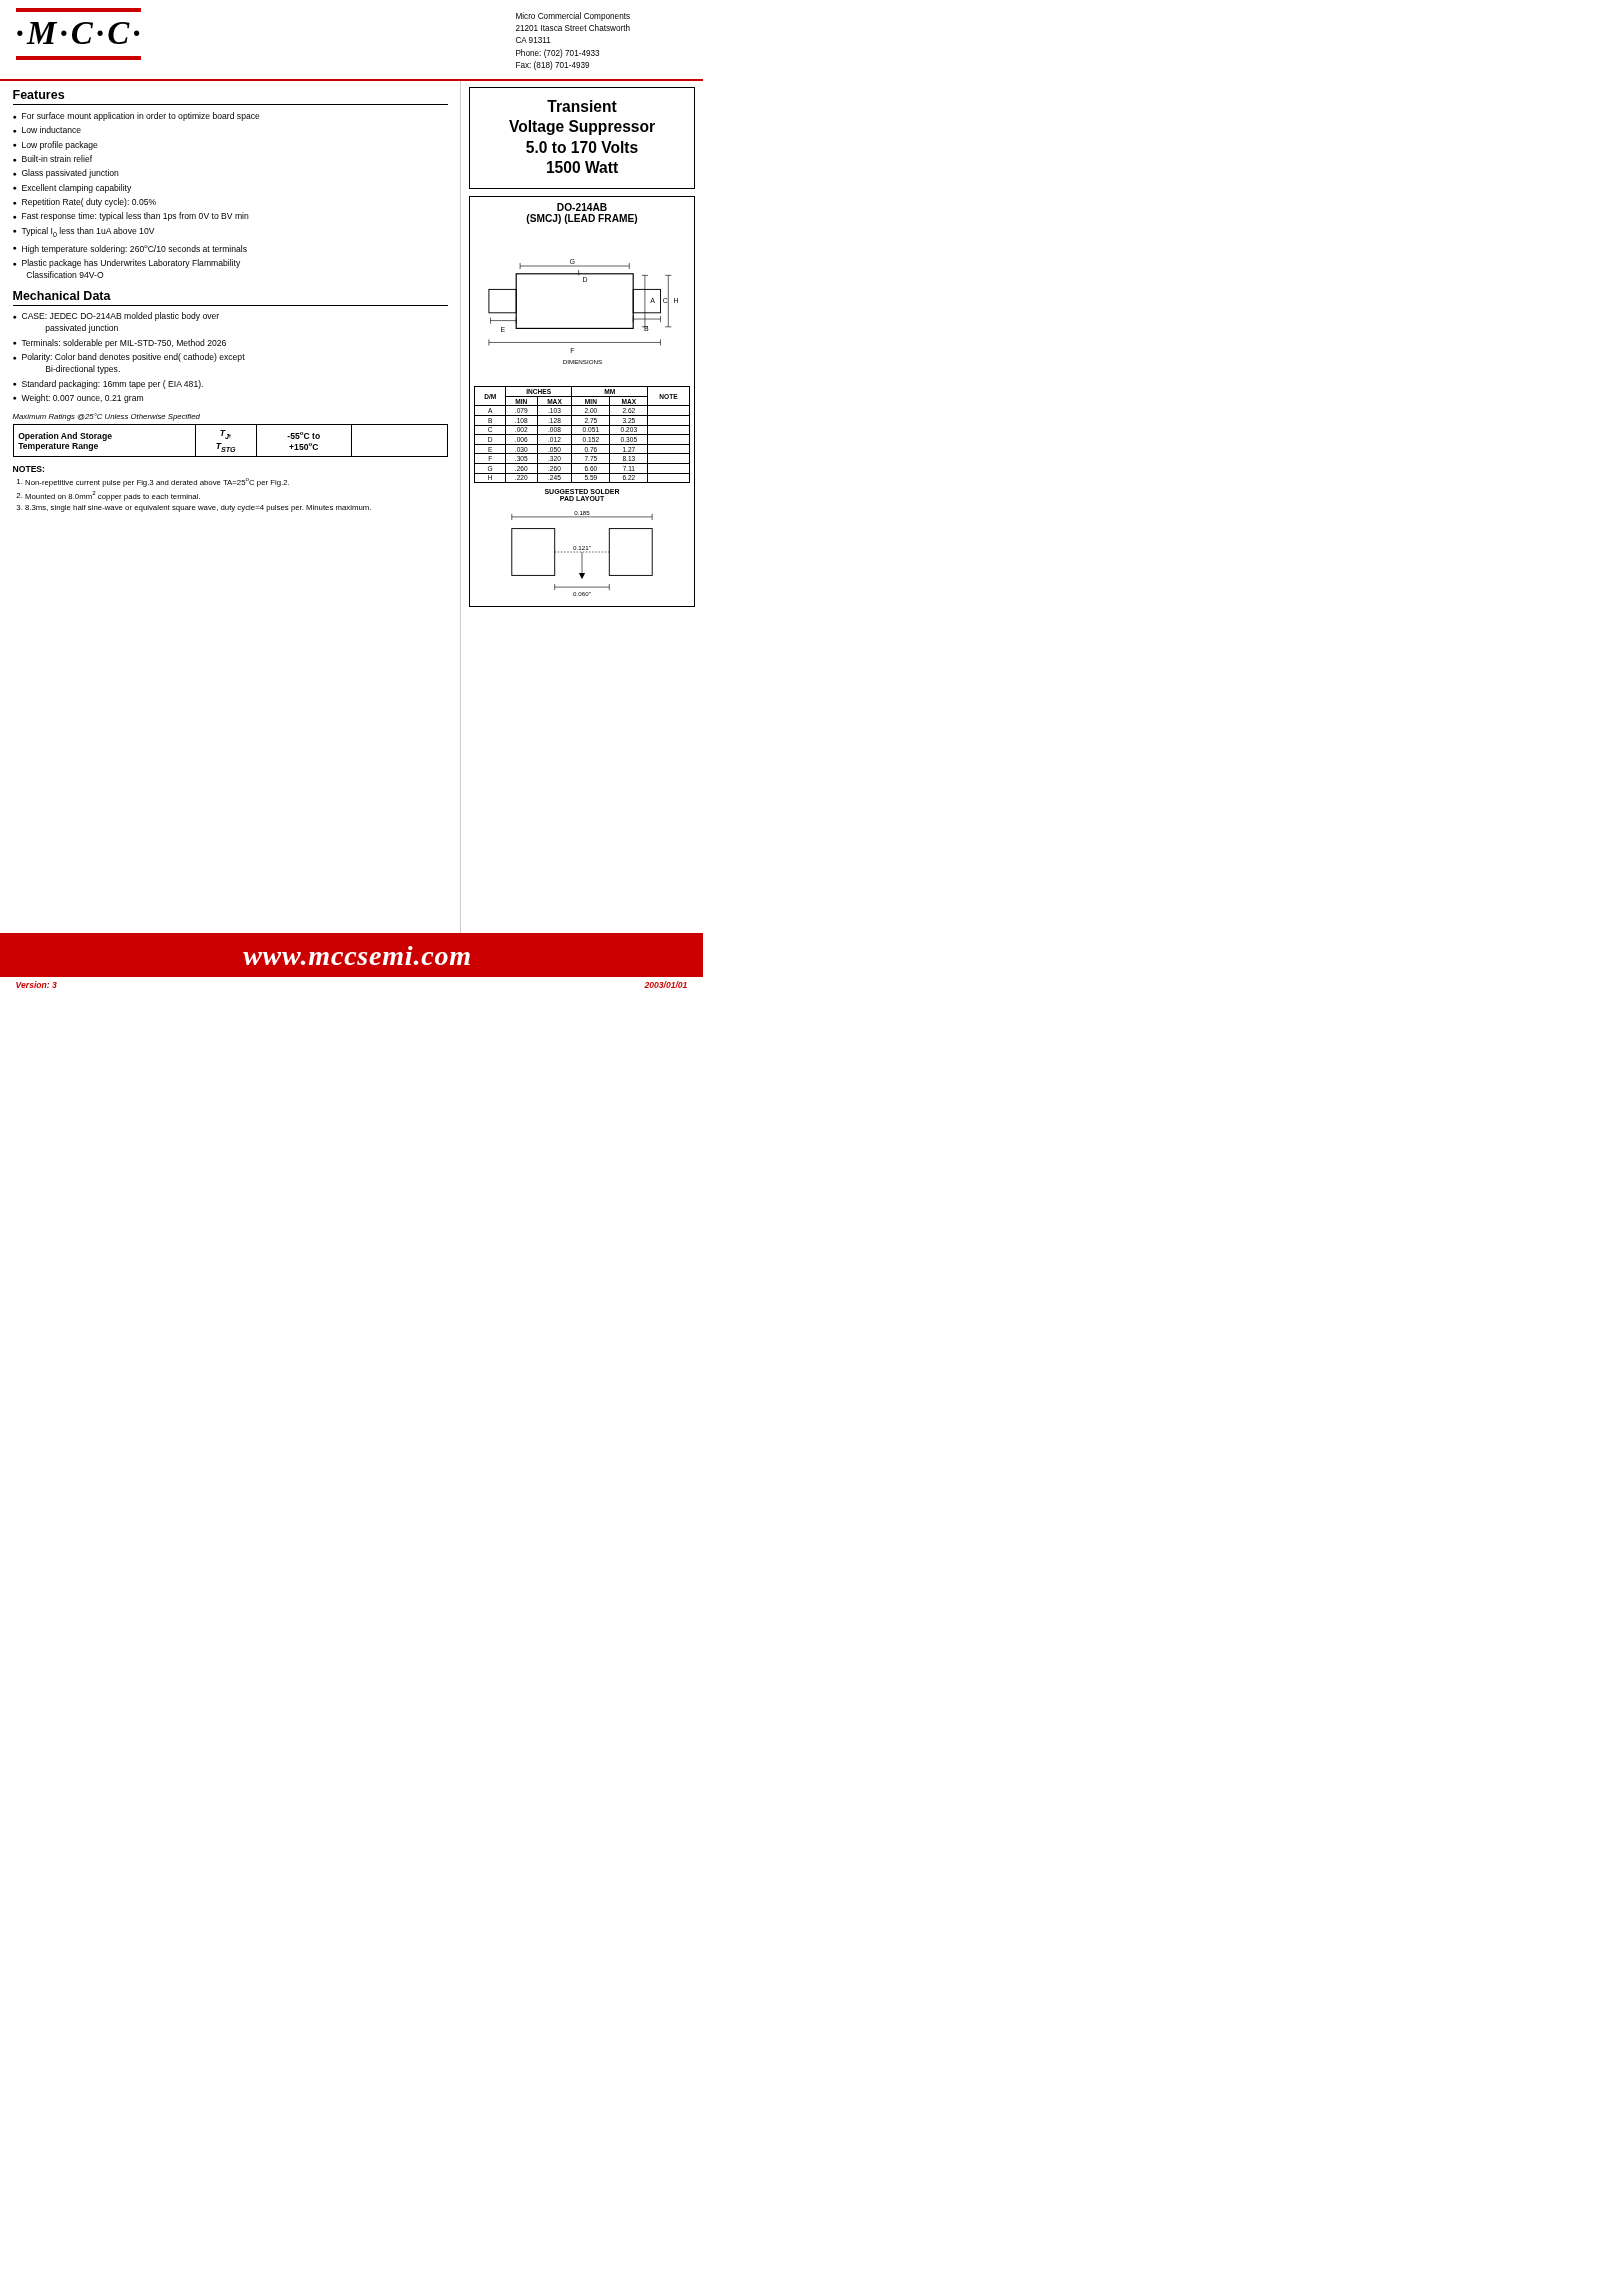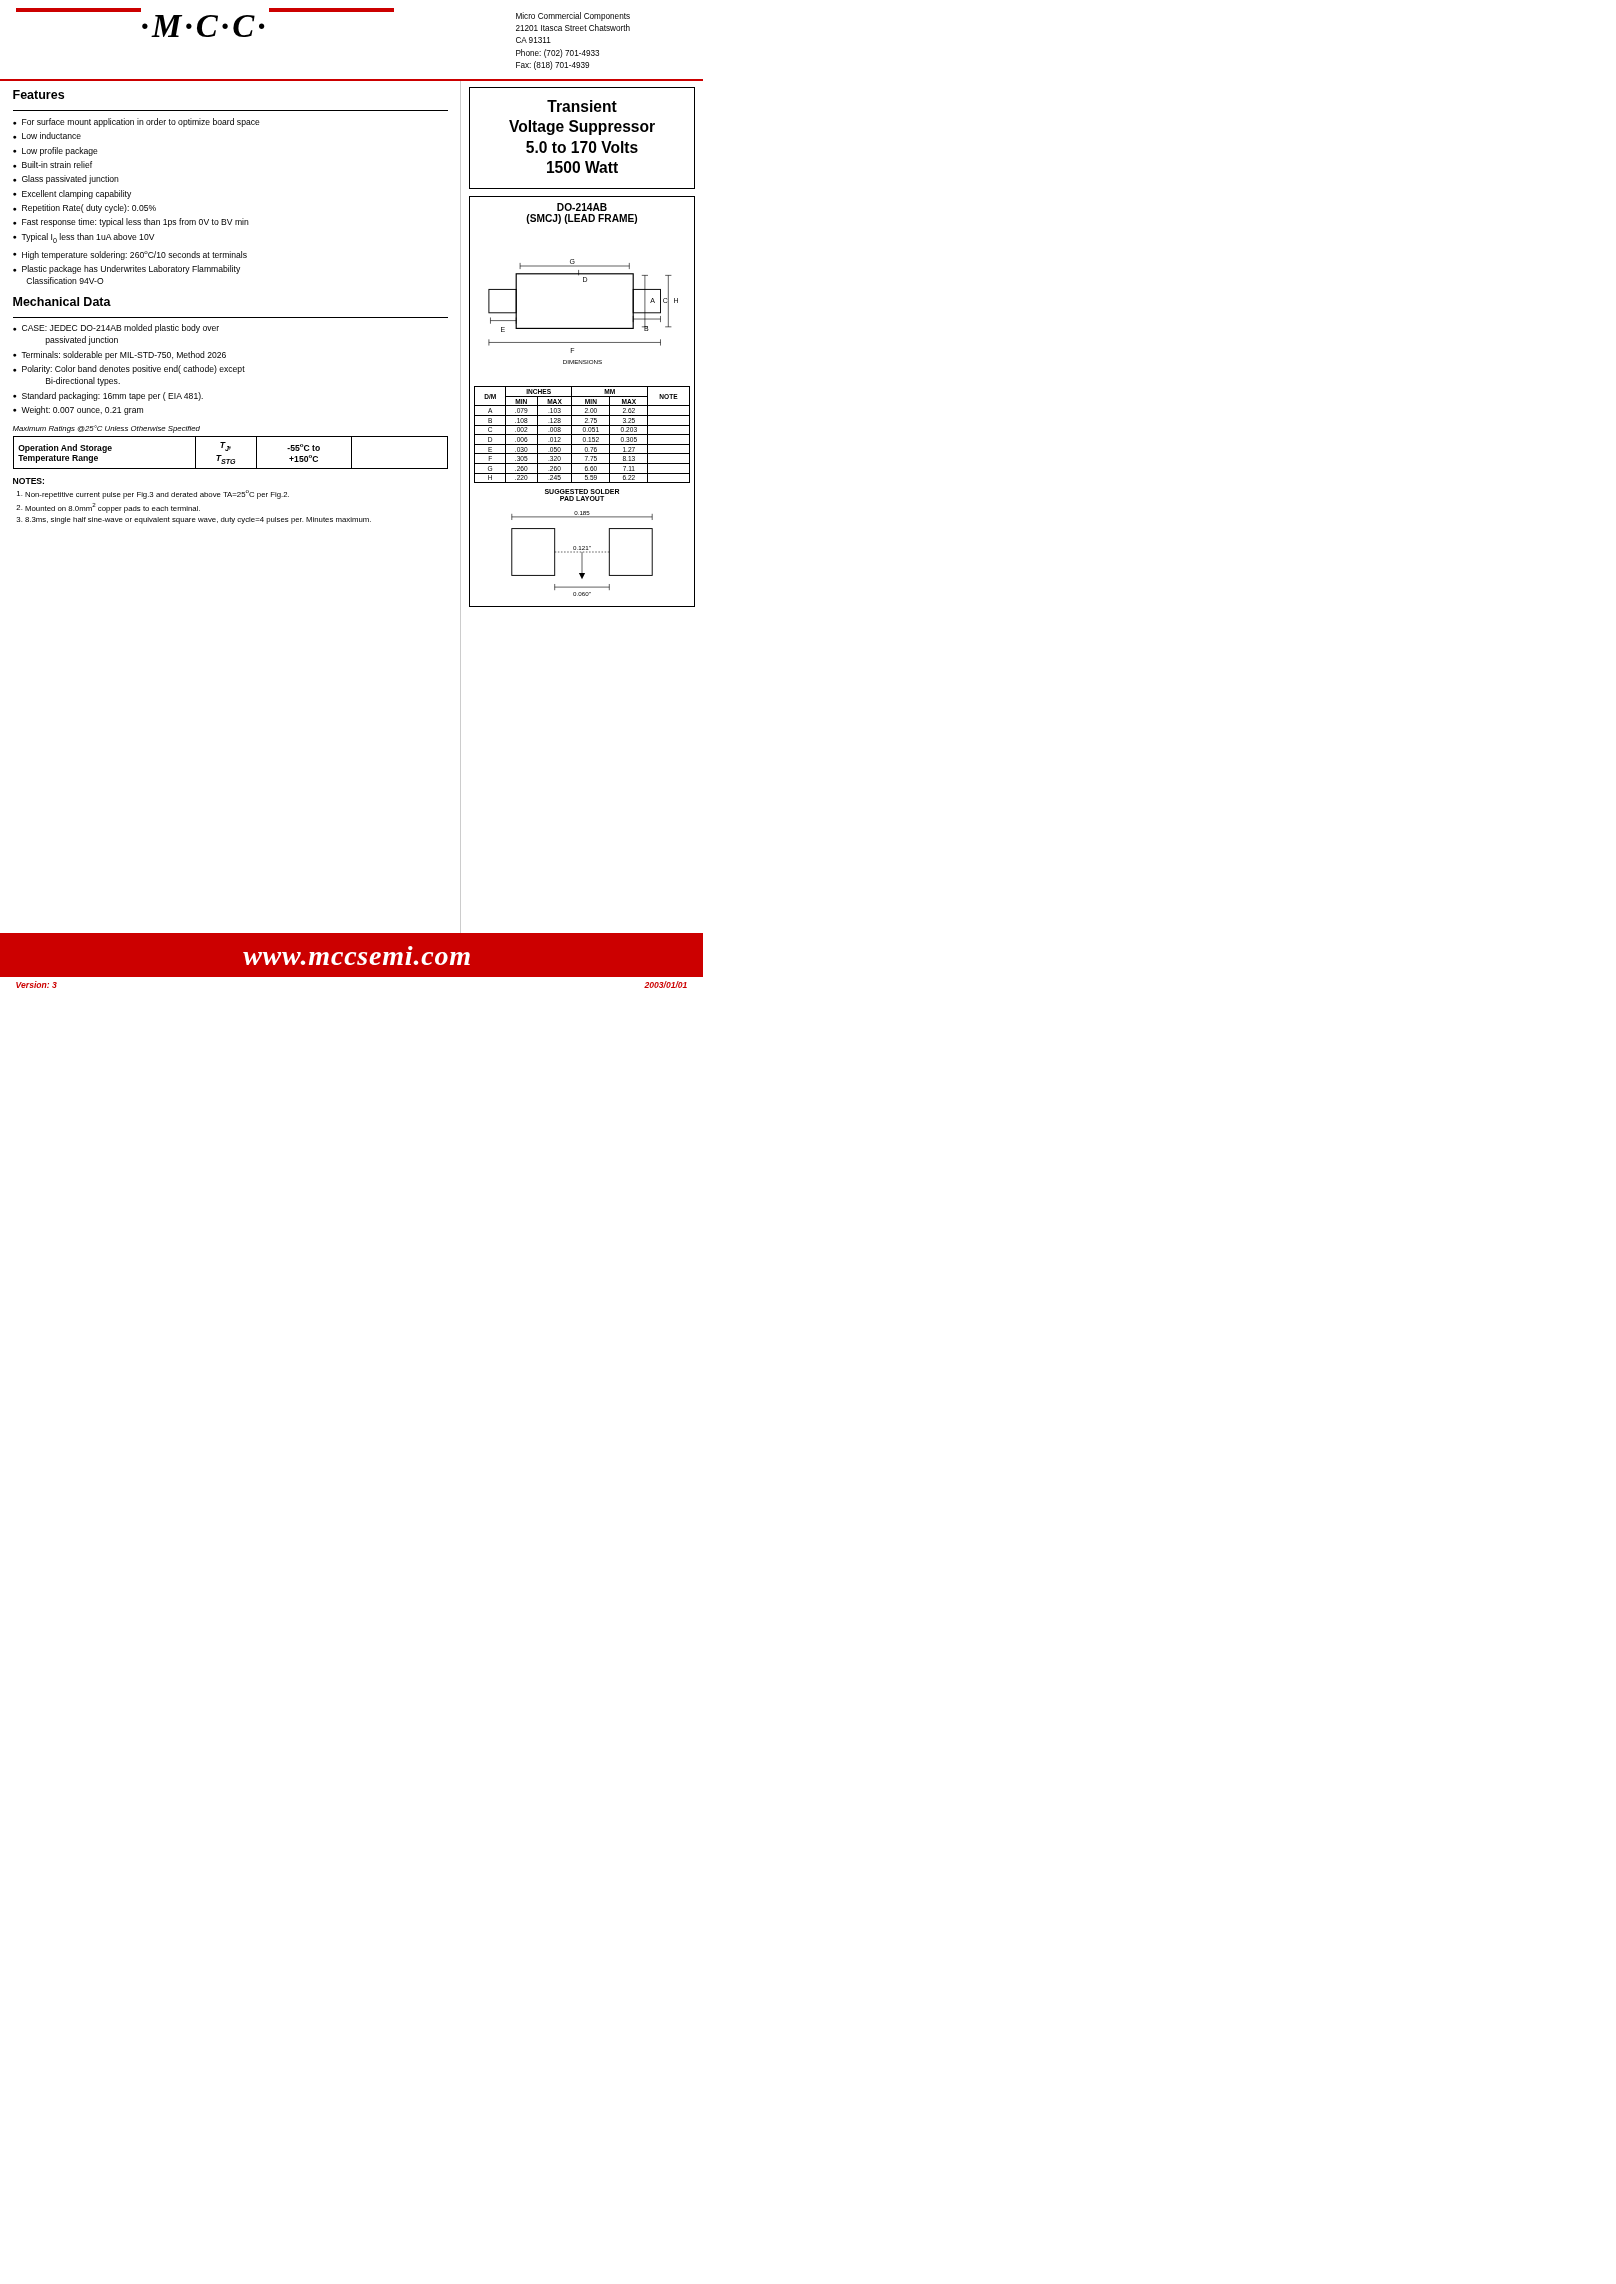--- a/index.html
+++ b/index.html
@@ -26,21 +26,21 @@
       display: flex;
       flex-direction: row;
       padding: 7.8px 15.6px 0 15.6px;
       border-bottom: 2.3px solid #c00;
       margin-bottom: 0;
     }
 
     .header-left {
       flex: 1;
       display: flex;
-      flex-direction: row;
+      flex-direction: column;
       align-items: flex-start;
     }
 
     .logo-area {
       display: flex;
       align-items: center;
       margin-bottom: 4.7px;
     }
 
     .logo-text {
@@ -114,21 +114,21 @@
     .right-col {
       flex: 0 0 242px;
       padding: 6.2px 7.8px;
     }
 
     
     .section-title {
       font-size: 12.5px;
       font-weight: 700;
       border-bottom: 0.8px solid #000;
-      padding-bottom: 8px;
+      padding-bottom: 2px;
       margin-bottom: 4.7px;
       font-family: Arial, sans-serif;
     }
 
     .bullet-list {
       list-style: none;
       margin-bottom: 7.8px;
     }
 
     .bullet-list li {

